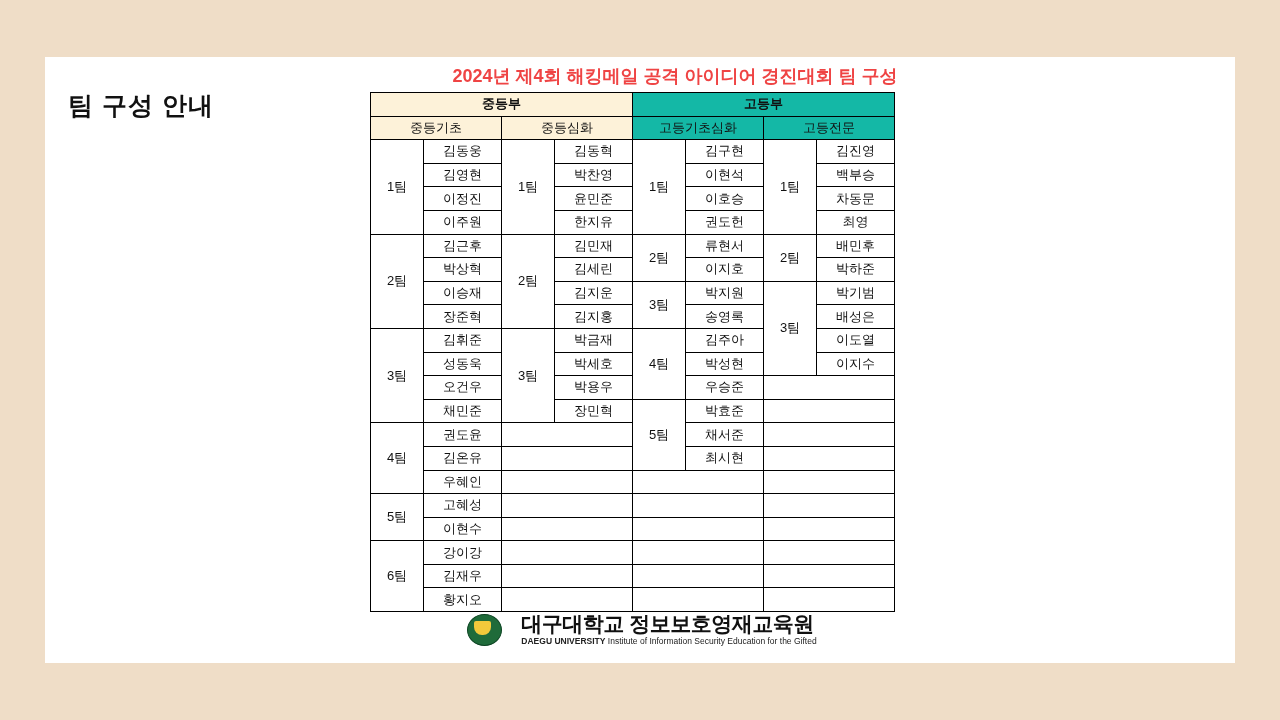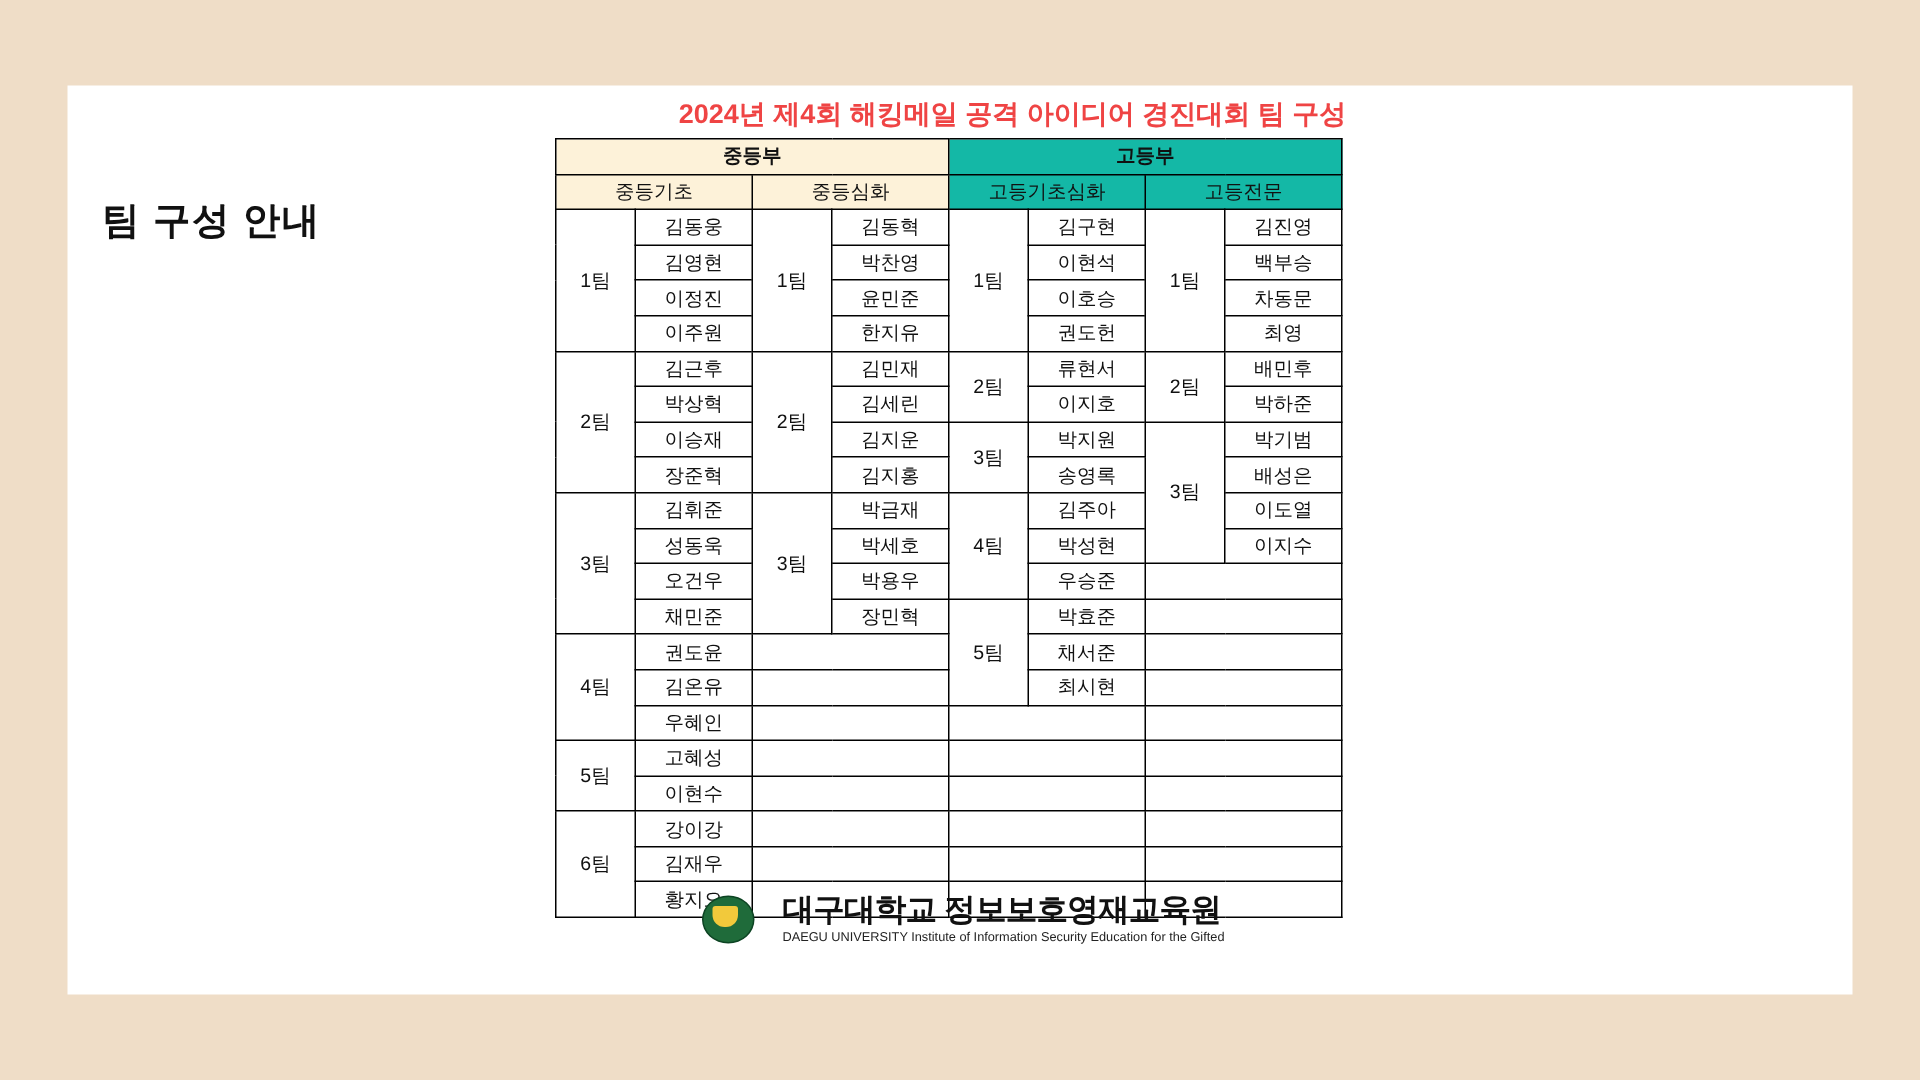--- a/index.html
+++ b/index.html
@@ -23,21 +23,20 @@
   }
   .side-title {
     position: absolute;
     left: 23px;
     top: 32px;
     font-size: 25px;
     font-weight: bold;
     color: #111111;
     letter-spacing: 1px;
     white-space: nowrap;
-    margin-top: 41px;
   }
   .doc-title {
     position: absolute;
     left: 325px;
     top: 7px;
     width: 610px;
     text-align: center;
     font-size: 18px;
     font-weight: bold;
     color: #ef4444;
@@ -85,21 +84,21 @@
   td.blank-bottom {
     border-left: 1px solid #000000;
     border-right: 1px solid #000000;
     border-top: none;
     border-bottom: 1px solid #000000;
     background: #ffffff;
   }
   .footer {
     position: absolute;
     left: 0;
-    top: 538px;
+    top: 555px;
     width: 1190px;
     display: flex;
     justify-content: center;
     align-items: center;
     gap: 12px;
   }
   .logo-mark {
     width: 46px;
     height: 34px;
     position: relative;
@@ -132,21 +131,21 @@
     letter-spacing: -0.5px;
     white-space: nowrap;
   }
   .logo-en {
     font-size: 8.5px;
     color: #222222;
     letter-spacing: 0px;
     white-space: nowrap;
     margin-top: 2px;
   }
-  .logo-en b { font-weight: normal; }
+  .logo-en b { font-weight: bold; }
 </style>
 </head>
 <body>
 
 <div class="slide">
 
   <div class="side-title">팀 구성 안내</div>
 
   <div class="doc-title">2024년 제4회 해킹메일 공격 아이디어 경진대회 팀 구성</div>
 

